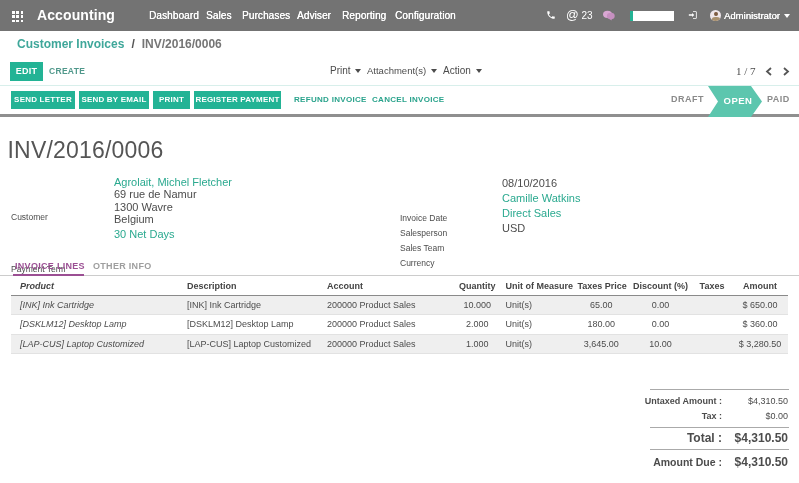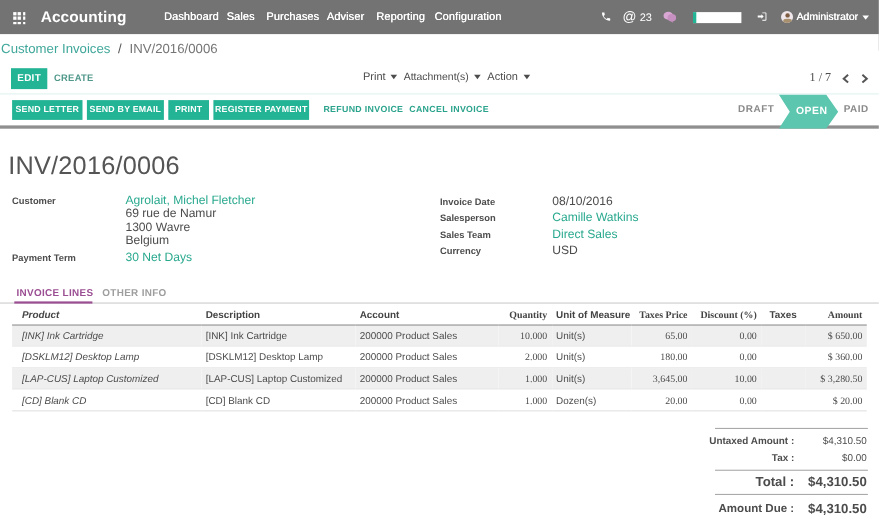--- a/index.html
+++ b/index.html
@@ -5,53 +5,53 @@
 * { margin:0; padding:0; box-sizing:border-box; }
 html,body { width:799px; height:483px; background:#fff; font-family:"Liberation Sans", sans-serif; overflow:hidden; position:relative; }
 .abs { position:absolute; }
 
 .nav { position:absolute; left:0; top:0; width:799px; height:46px; background:#737373; color:#fff; }
 .nav .apps { position:absolute; left:12px; top:11px; display:grid; grid-template-columns:repeat(3,2.9px); grid-template-rows:repeat(3,2.9px); gap:1.4px; }
 .nav .apps span { background:#fff; }
 .nav .brand { position:absolute; left:37px; top:0; line-height:31px; font-size:14px; font-weight:bold; letter-spacing:0.1px; }
 .mi { position:absolute; top:0; line-height:31px; font-size:10px; text-shadow:0.25px 0 0 #fff; letter-spacing:0.1px; }
 
-.bc { position:absolute; left:0; top:31px; width:799px; height:26px; line-height:27px; font-size:12px; padding-left:1px; background:#fff; }
+.bc { position:absolute; left:0; top:31px; width:799px; height:26px; line-height:27px; font-size:12px; padding-left:17px; background:#fff;font-weight:bold; }
 .bc a { color:#3fa79a; }
 .bc .sep { color:#555; margin:0 7px; }
 .bc .cur { color:#757575; }
 
 .cp { position:absolute; left:0; top:57px; width:799px; height:29px; border-bottom:1px solid #d8efeb; }
 .btn-edit { position:absolute; left:10px; top:4.5px; background:#23b395; color:#fff; font-size:9px; font-weight:bold; width:33px; height:19px; text-align:center; line-height:19px; letter-spacing:0.3px; }
 .btn-create { position:absolute; left:49px; top:4.5px; color:#50988b; font-size:8.5px; font-weight:bold; line-height:19px; letter-spacing:0.3px;text-align:right; }
 .dd { position:absolute; top:0; line-height:28px; font-size:10px; color:#4c4c4c; }
 .caret { display:inline-block; width:0; height:0; border-left:3.5px solid transparent; border-right:3.5px solid transparent; border-top:4px solid #4c4c4c; margin-left:2px; vertical-align:1px; }
 .pgr { position:absolute; top:0; line-height:28px; font-size:11px; color:#4c4c4c; }
 
 .sb { position:absolute; left:0; top:86px; width:799px; height:31px; border-bottom:3px solid #8f8f8f; background:#fff; }
 .sbtn { position:absolute; top:5px; background:#23b395; color:#fff; font-size:8px; font-weight:bold; height:18px; line-height:18px; text-align:center; letter-spacing:0.2px; white-space:nowrap; }
 .slink { position:absolute; top:5px; color:#2aa38c; font-size:8px; font-weight:bold; height:18px; line-height:18px; letter-spacing:0.3px; white-space:nowrap; }
 .st { position:absolute; top:0; height:26px; line-height:26px; color:#8a8a8a; font-size:9px; font-weight:bold; letter-spacing:0.5px; }
 
 h1 { position:absolute; left:7.5px; top:136.5px; font-size:23px; font-weight:normal; color:#555; line-height:26px; letter-spacing:0.2px; }
 .fs { position:absolute; font-size:11px; color:#4c4c4c; line-height:12.5px; }
-.fsl { position:absolute; font-size:8.5px; font-weight:bold; color:#4c4c4c; line-height:12.5px; }
+.fsl { position:absolute; font-size:8.5px; font-weight:normal; color:#4c4c4c; line-height:12.5px;margin-top:35px; }
 .tl { color:#2aa98f; }
 
 .tabline { position:absolute; left:0; top:275px; width:799px; border-top:1px solid #ccc; }
 .tabu { position:absolute; left:13px; top:274px; width:71px; border-top:2px solid #9b4f93; }
 .tab1 { position:absolute; left:15px; top:261px; font-size:9px; font-weight:bold; color:#9b4f93; letter-spacing:0.3px; }
 .tab2 { position:absolute; left:93px; top:261px; font-size:9px; font-weight:bold; color:#9e9e9e; letter-spacing:0.3px; }
 
 table { position:absolute; left:11px; top:277px; border-collapse:collapse; table-layout:fixed; width:777px; font-size:9px; color:#4c4c4c; }
 th { font-weight:bold; color:#444; text-align:left; padding:0 4px; height:18px; border-bottom:1px solid #8a8a8a; white-space:nowrap; overflow:hidden; font-size:9px; }
 td { padding:0 4px; height:19.6px; white-space:nowrap; overflow:hidden; border-bottom:1px solid #e2e2e2; }
 th:first-child, td:first-child { padding-left:9px;font-style:italic; }
 tr.odd td { background:#efefef; }
-.r { text-align:right;font-family:Liberation Serif, serif; }
+.r { text-align:center; }
 .c { text-align:center; }
 
 .thr { position:absolute; height:0; border-top:1px solid #aaa; left:650px; width:139px; }
 .trq { position:absolute; left:0; width:799px; }
 .trl { position:absolute; right:77px; font-weight:bold; white-space:nowrap; color:#4c4c4c; }
 .trv { position:absolute; right:11px; white-space:nowrap; color:#4c4c4c; }
 a { text-decoration:none; }
 </style>
 </head>
 <body>
@@ -199,31 +199,20 @@
         <td>[LAP-CUS] Laptop Customized</td>
         <td>[LAP-CUS] Laptop Customized</td>
         <td>200000 Product Sales</td>
         <td class="r">1.000</td>
         <td>Unit(s)</td>
         <td class="r">3,645.00</td>
         <td class="r">10.00</td>
         <td></td>
         <td class="r">$ 3,280.50</td>
       </tr>
-  <tr>
-        <td>[CD] Blank CD</td>
-        <td>[CD] Blank CD</td>
-        <td>200000 Product Sales</td>
-        <td class="r">1.000</td>
-        <td>Dozen(s)</td>
-        <td class="r">20.00</td>
-        <td class="r">0.00</td>
-        <td></td>
-        <td class="r">$ 20.00</td>
-      </tr>
 </tbody>
   </table>
 
 <div class="thr" style="top:389px;"></div>
 <div class="trq" style="top:395.5px;font-size:9px;line-height:11px;">
     <span class="trl">Untaxed Amount :</span>
     <span class="trv">$4,310.50</span>
   </div>
 <div class="trq" style="top:410.5px;font-size:9px;line-height:11px;">
     <span class="trl">Tax :</span>

